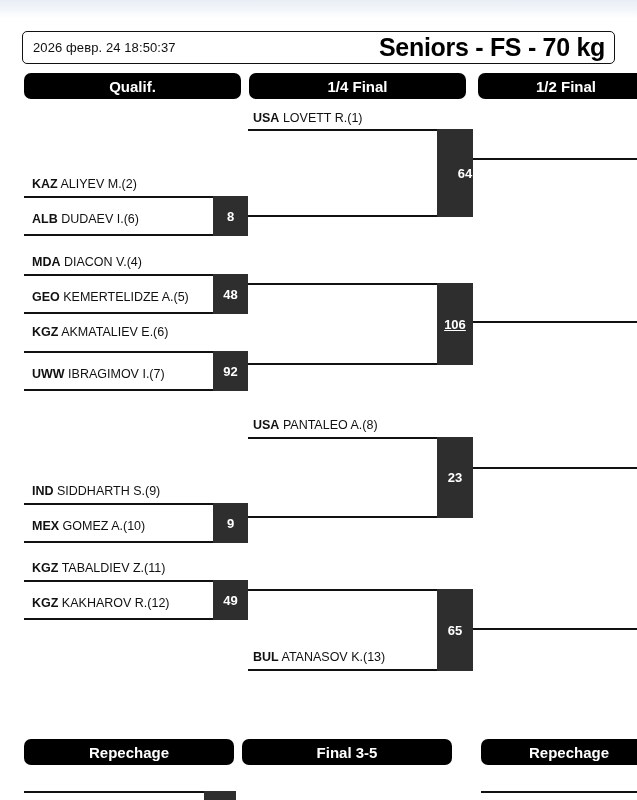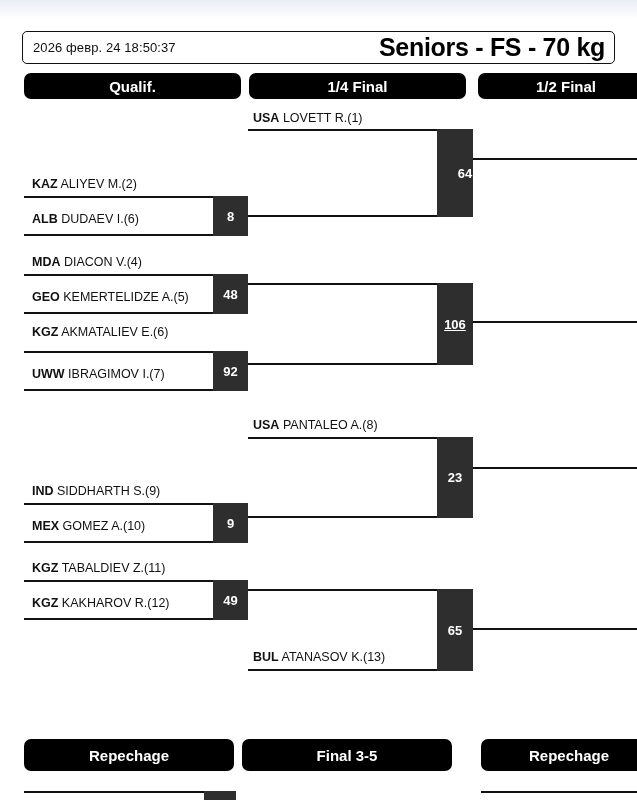--- a/index.html
+++ b/index.html
@@ -71,21 +71,21 @@
     white-space: nowrap;
   }
   .tab-qualif { left: 24px;  width: 217px; }
   .tab-quarter{ left: 249px; width: 217px; }
   .tab-semi   { left: 478px; width: 217px; justify-content: flex-start; padding-left: 58px; }
 
   
   .round-tab-bottom {
     position: absolute;
     top: 739px;
-    height: 32px;
+    height: 26px;
     background: #000000;
     border-radius: 7px;
     color: #ffffff;
     font-size: 15px;
     font-weight: bold;
     display: flex;
     align-items: center;
     justify-content: center;
     box-sizing: border-box;
     white-space: nowrap;

